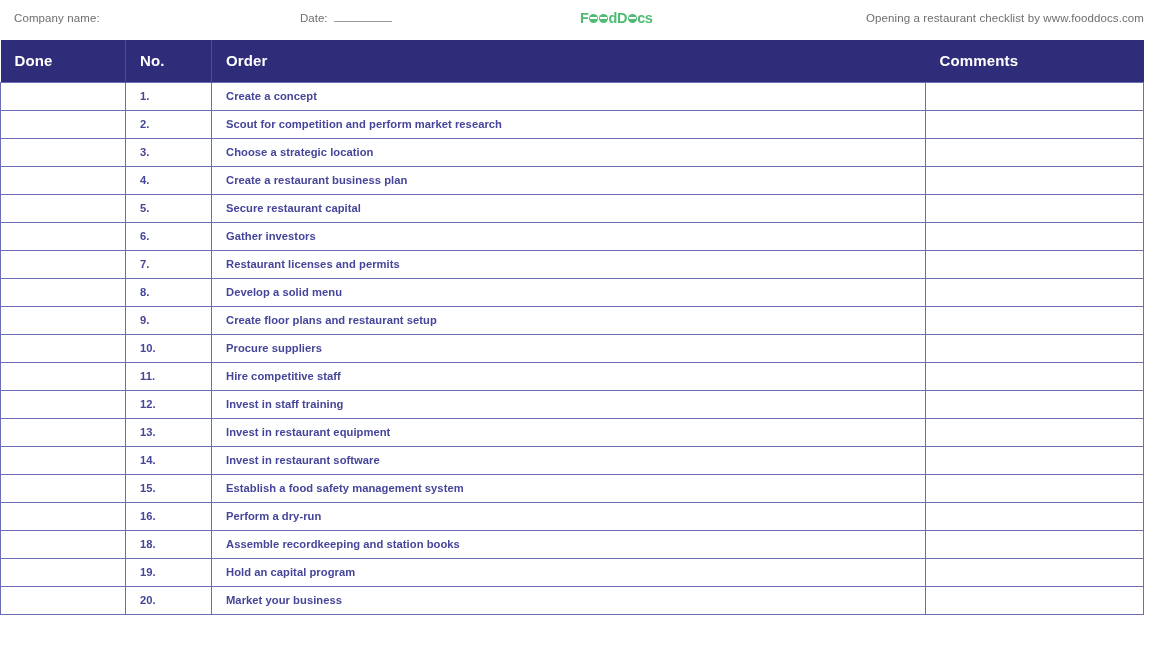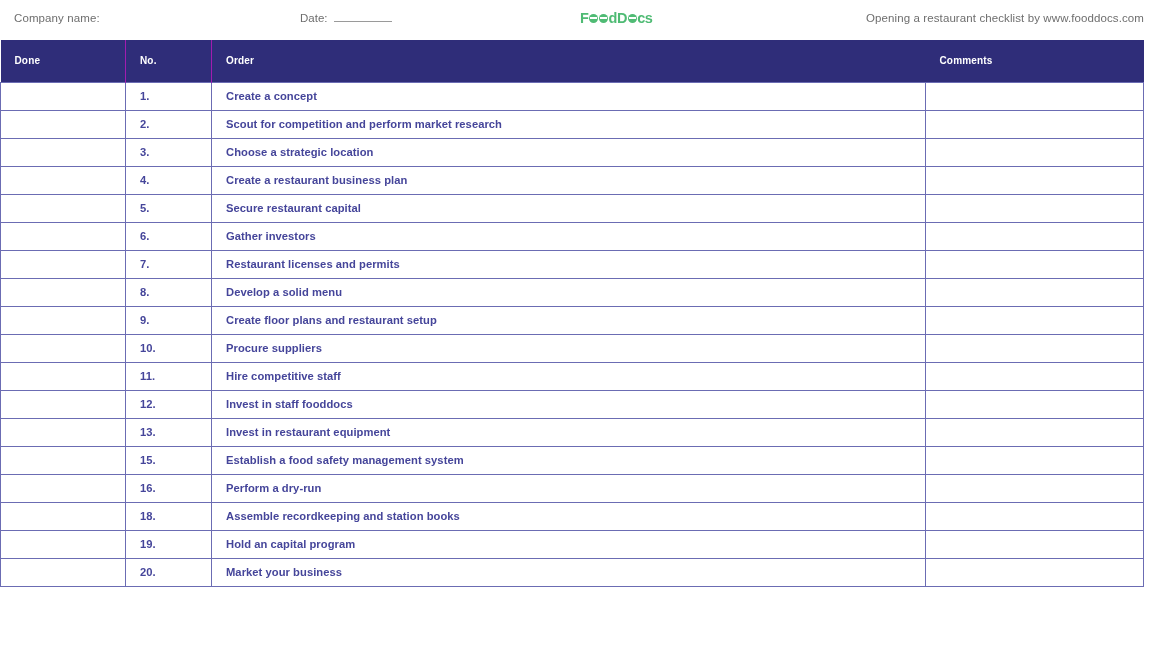--- a/index.html
+++ b/index.html
@@ -108,21 +108,21 @@
     left: 0;
     top: 40px;
     width: 1143px;
     border-collapse: collapse;
     table-layout: fixed;
   }
 
   .checklist-table thead th {
     background: #2f2d79;
     color: #ffffff;
-    font-size: 10px;
+    font-size: 15px;
     font-weight: 700;
     text-align: left;
     height: 42px;
     padding: 0 0 0 14px;
     letter-spacing: 0.15px;
     vertical-align: middle;
     border: none;
   }
 
   .checklist-table thead th.sep {
@@ -254,31 +254,37 @@
         </tr>
         <tr>
           <td class="done-cell"></td>
           <td>11.</td>
           <td>Hire competitive staff</td>
           <td></td>
         </tr>
         <tr>
           <td class="done-cell"></td>
           <td>12.</td>
-          <td>Invest in staff fooddocs</td>
+          <td>Invest in staff training</td>
           <td></td>
         </tr>
         <tr>
           <td class="done-cell"></td>
           <td>13.</td>
           <td>Invest in restaurant equipment</td>
           <td></td>
         </tr>
         <tr>
           <td class="done-cell"></td>
+          <td>14.</td>
+          <td>Invest in restaurant software</td>
+          <td></td>
+        </tr>
+        <tr>
+          <td class="done-cell"></td>
           <td>15.</td>
           <td>Establish a food safety management system</td>
           <td></td>
         </tr>
         <tr>
           <td class="done-cell"></td>
           <td>16.</td>
           <td>Perform a dry-run</td>
           <td></td>
         </tr>

